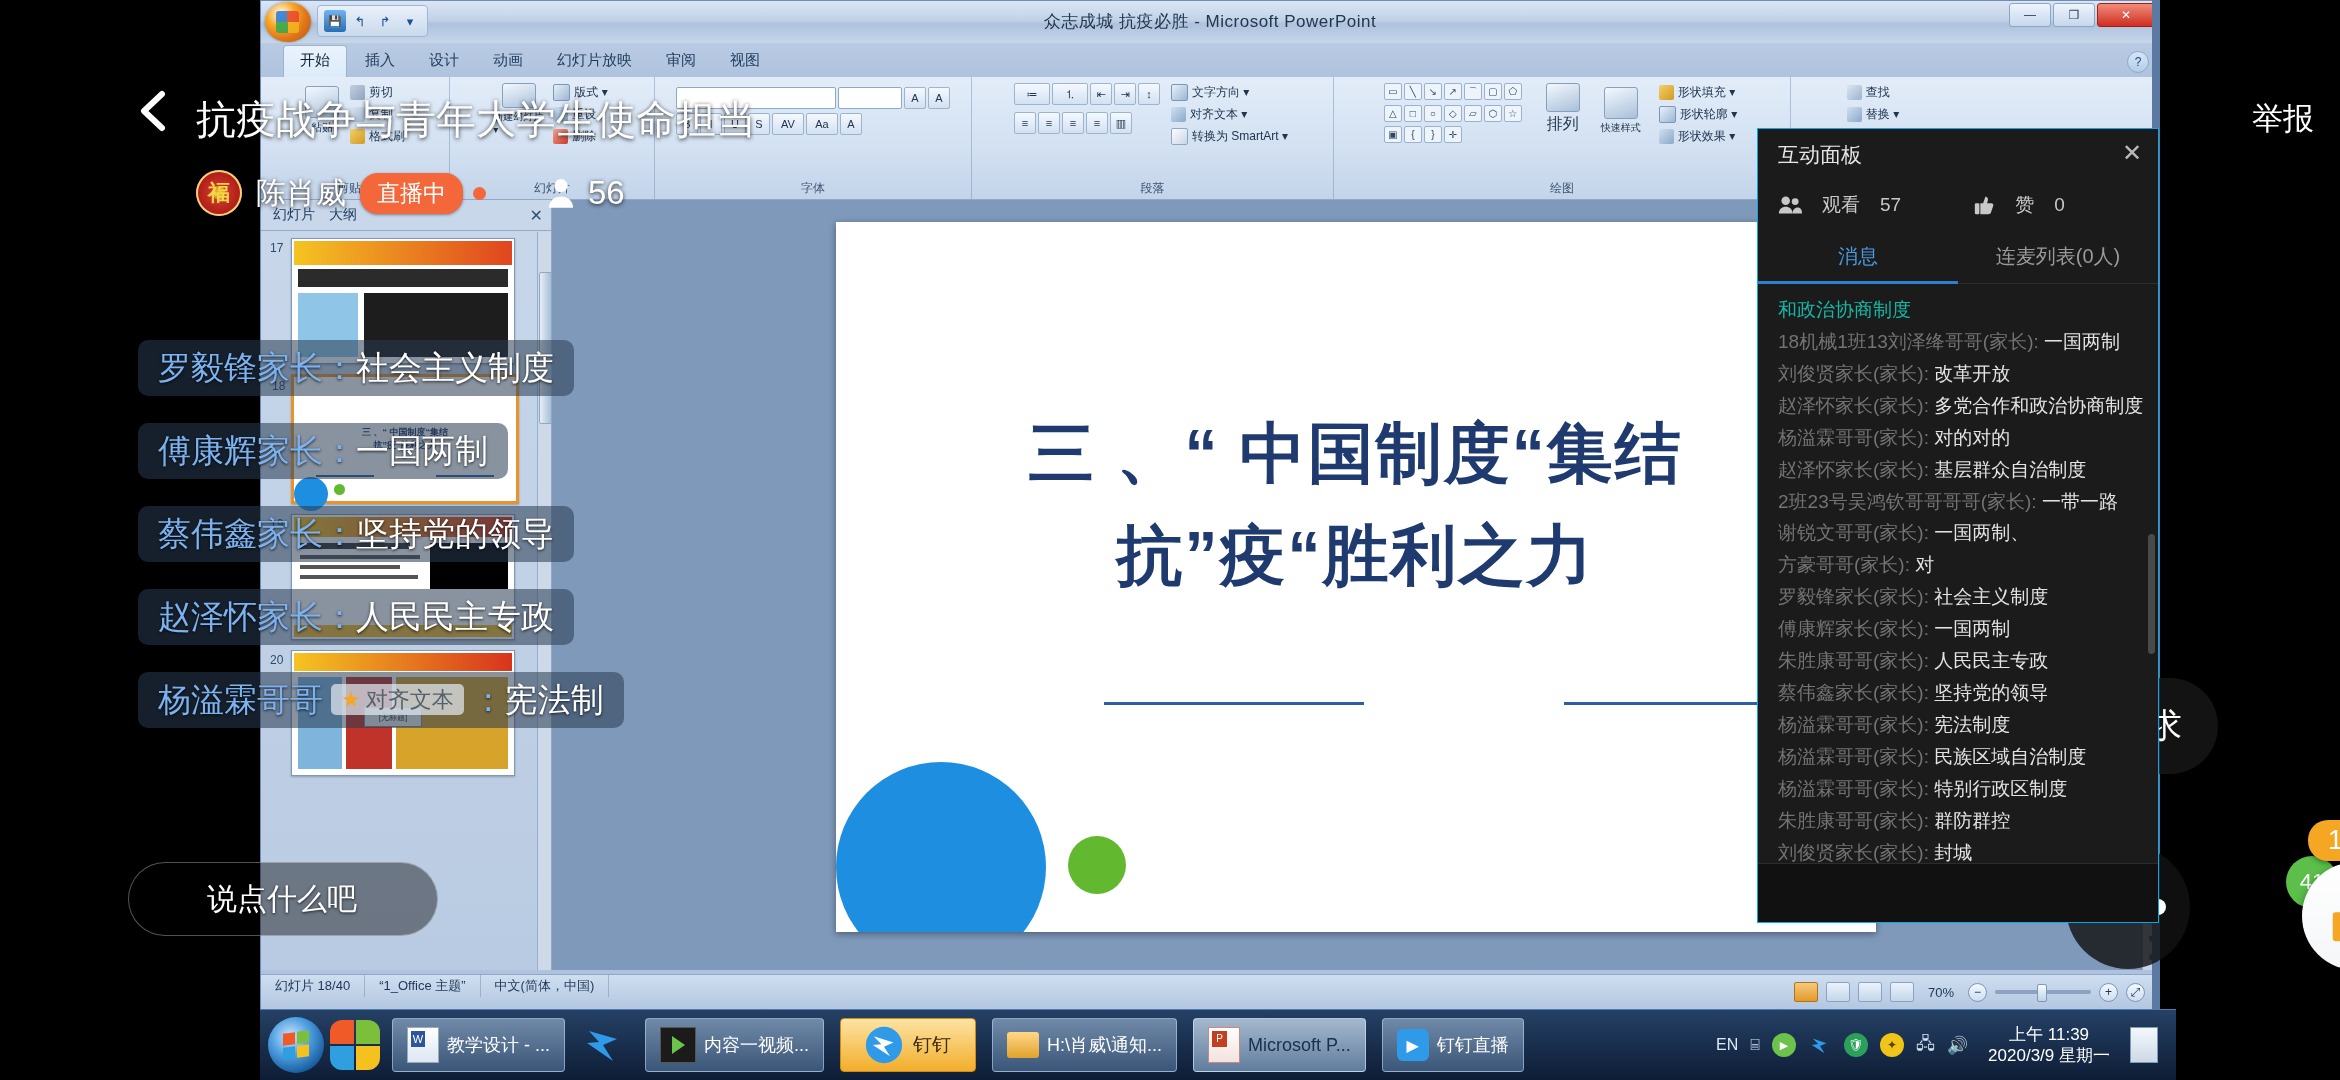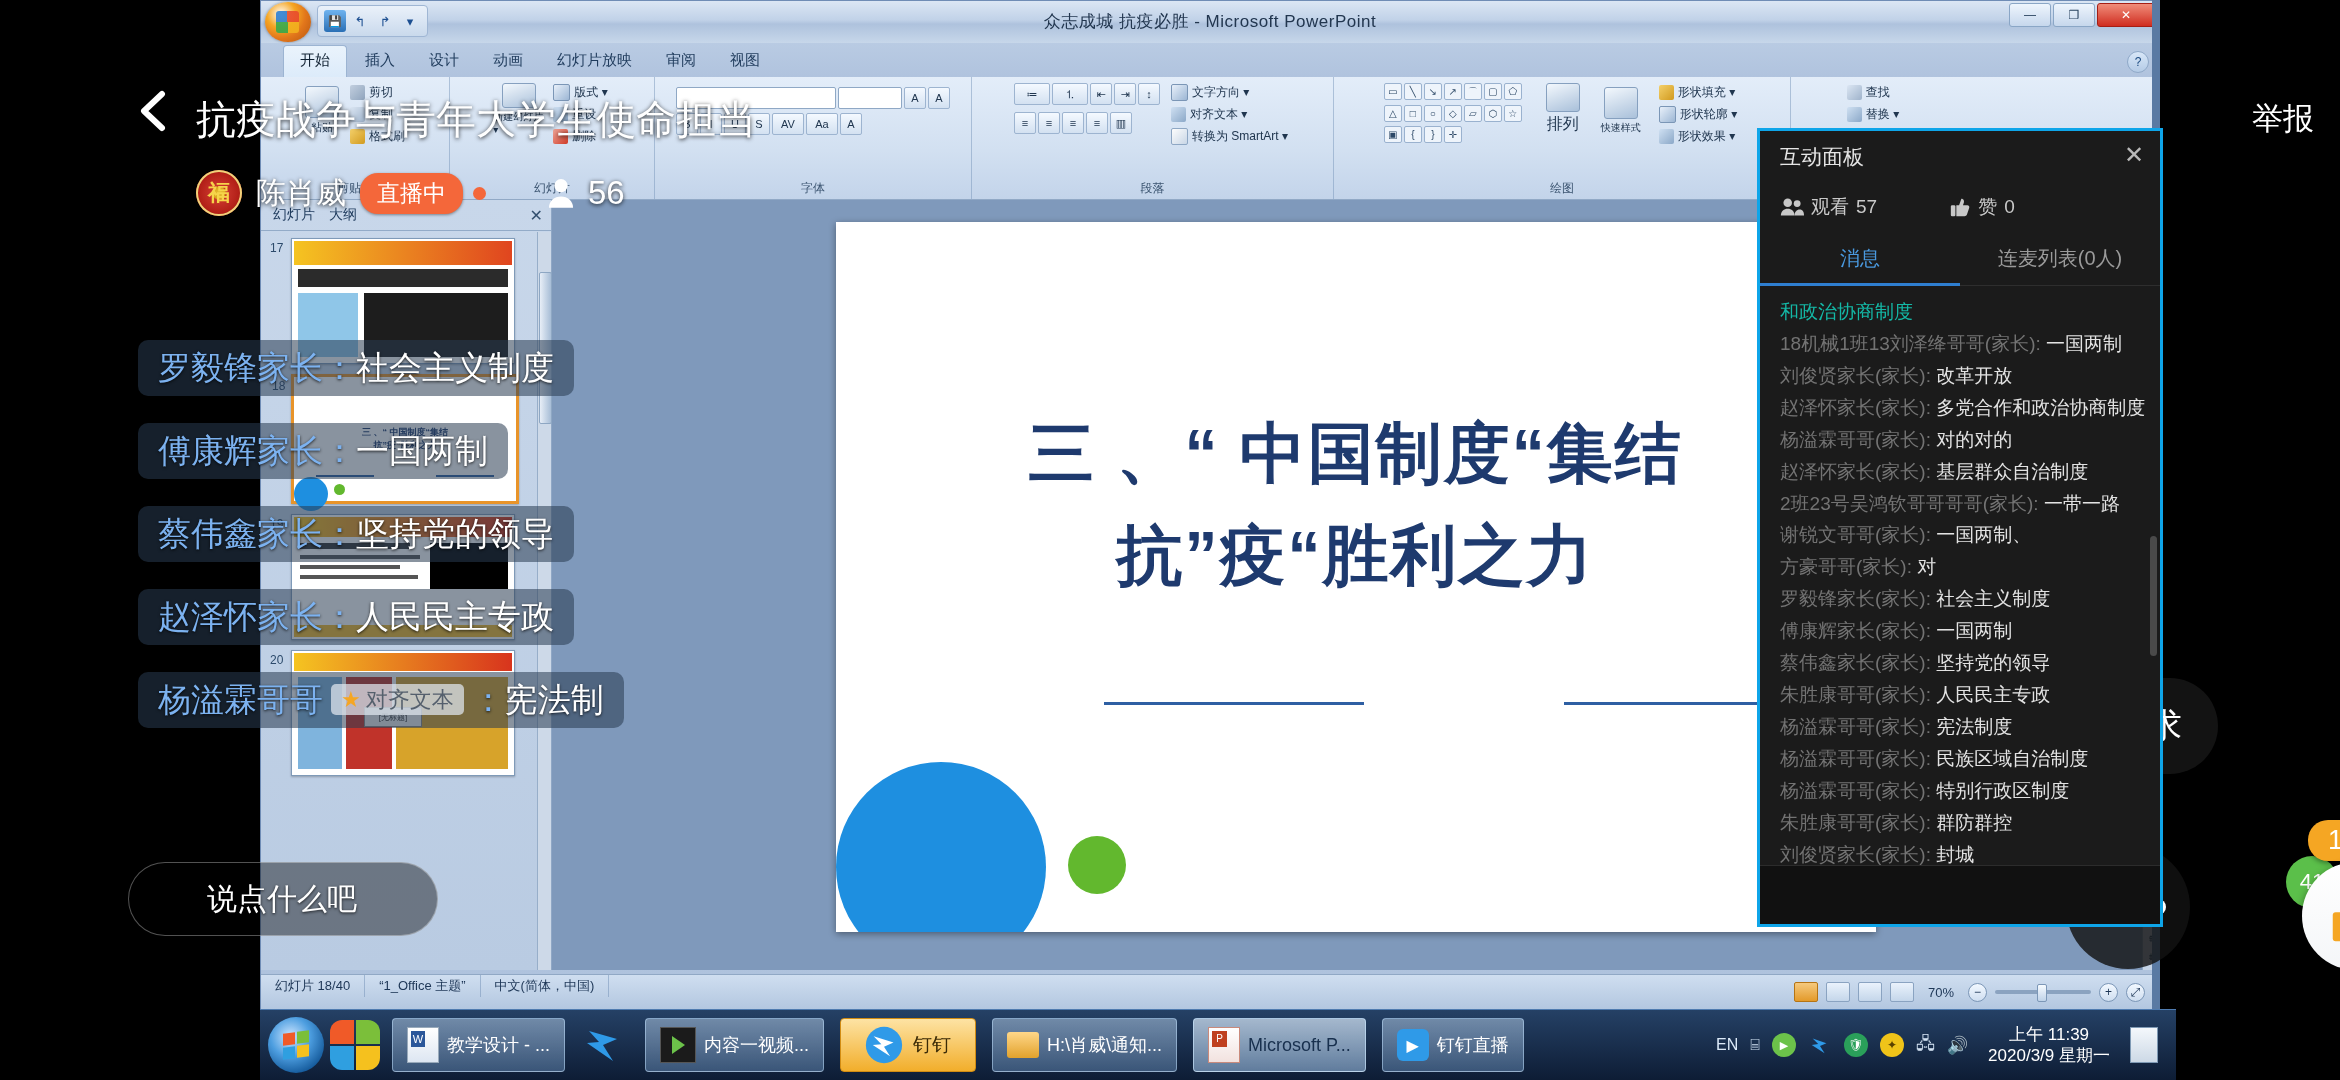--- a/index.html
+++ b/index.html
@@ -167,26 +167,26 @@
   .like-count{position:absolute;left:6px;top:0px;background:#f5a623;color:#fff;font-size:27px;
     border-radius:20px;padding:5px 20px;box-shadow:0 2px 5px rgba(0,0,0,.4);}
   .like-circle{position:absolute;left:0;top:42px;width:108px;height:108px;border-radius:50%;
     background:linear-gradient(180deg,#fff 0%,#f4f6f8 100%);box-shadow:0 3px 9px rgba(0,0,0,.45);
     display:flex;align-items:center;justify-content:center;}
   .float-41{position:absolute;right:2px;top:856px;width:52px;height:52px;border-radius:50%;
     background:#5bbf4a;color:#fff;font-size:22px;display:flex;align-items:center;justify-content:center;z-index:43;}
 
   
   .ipanel{position:absolute;left:1757px;top:128px;width:400px;height:793px;background:#1b1b1b;
-    border:3px solid #0ea5e9;z-index:50;display:flex;flex-direction:column;}
+    border:1px solid #0ea5e9;z-index:50;display:flex;flex-direction:column;}
   .ip-head{position:relative;height:52px;display:flex;align-items:center;padding-left:20px;}
   .ip-title{font-size:21px;color:#e6e6e6;}
   .ip-close{position:absolute;right:16px;top:12px;font-size:24px;color:#b9b9b9;line-height:1;}
   .ip-stats{height:48px;display:flex;align-items:center;gap:72px;padding-left:20px;color:#c9c9c9;font-size:19px;}
-  .ip-stat{display:flex;align-items:center;gap:7px;}
+  .ip-stat{display:flex;align-items:center;gap:20px;}
   .ip-tabs{height:54px;display:flex;border-bottom:1px solid #2e2e2e;}
   .ip-tab{flex:1;display:flex;align-items:center;justify-content:center;font-size:20px;color:#9a9a9a;position:relative;}
   .ip-tab.active{color:#4a9ae0;}
   .ip-tab.active::after{content:"";position:absolute;left:0;right:0;bottom:-1px;height:3px;background:#2f7fd1;}
   .ip-msgs{flex:1;overflow:hidden;padding:12px 14px 0 20px;position:relative;}
   .msg{font-size:19px;line-height:1.47;margin-bottom:4px;word-break:break-all;}
   .msg .u{color:#737373;}
   .msg .t{color:#e3e3e3;}
   .msg.cont .t{color:#14b8a6;}
   .ip-scroll{position:absolute;right:3px;top:250px;width:7px;height:120px;border-radius:4px;background:#4a4a4a;}
@@ -621,22 +621,22 @@
       <div class="msg"><span class="u">18机械1班13刘泽绛哥哥(家长):</span> <span class="t">一国两制</span></div>
       <div class="msg"><span class="u">刘俊贤家长(家长):</span> <span class="t">改革开放</span></div>
       <div class="msg"><span class="u">赵泽怀家长(家长):</span> <span class="t">多党合作和政治协商制度</span></div>
       <div class="msg"><span class="u">杨溢霖哥哥(家长):</span> <span class="t">对的对的</span></div>
       <div class="msg"><span class="u">赵泽怀家长(家长):</span> <span class="t">基层群众自治制度</span></div>
       <div class="msg"><span class="u">2班23号吴鸿钦哥哥哥哥(家长):</span> <span class="t">一带一路</span></div>
       <div class="msg"><span class="u">谢锐文哥哥(家长):</span> <span class="t">一国两制、</span></div>
       <div class="msg"><span class="u">方豪哥哥(家长):</span> <span class="t">对</span></div>
       <div class="msg"><span class="u">罗毅锋家长(家长):</span> <span class="t">社会主义制度</span></div>
       <div class="msg"><span class="u">傅康辉家长(家长):</span> <span class="t">一国两制</span></div>
+      <div class="msg"><span class="u">朱胜康哥哥(家长):</span> <span class="t">人民民主专政</span></div>
       <div class="msg"><span class="u">蔡伟鑫家长(家长):</span> <span class="t">坚持党的领导</span></div>
-      <div class="msg"><span class="u">朱胜康哥哥(家长):</span> <span class="t">人民民主专政</span></div>
       <div class="msg"><span class="u">杨溢霖哥哥(家长):</span> <span class="t">宪法制度</span></div>
       <div class="msg"><span class="u">杨溢霖哥哥(家长):</span> <span class="t">民族区域自治制度</span></div>
       <div class="msg"><span class="u">杨溢霖哥哥(家长):</span> <span class="t">特别行政区制度</span></div>
       <div class="msg"><span class="u">朱胜康哥哥(家长):</span> <span class="t">群防群控</span></div>
       <div class="msg"><span class="u">刘俊贤家长(家长):</span> <span class="t">封城</span></div>
 
       <div class="ip-scroll"></div>
     </div>
     <div class="ip-input"></div>
   </div>

